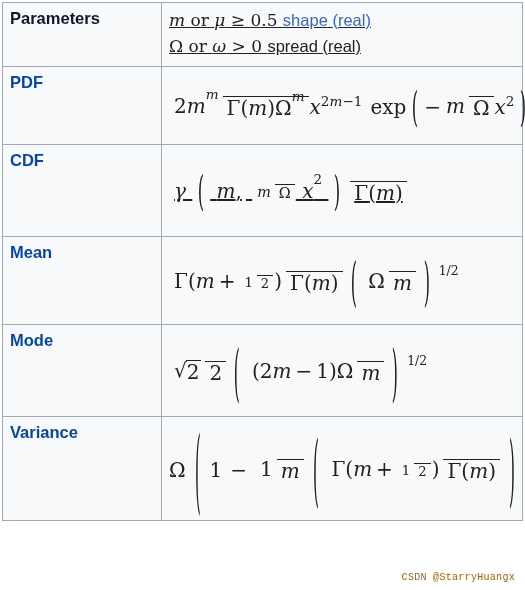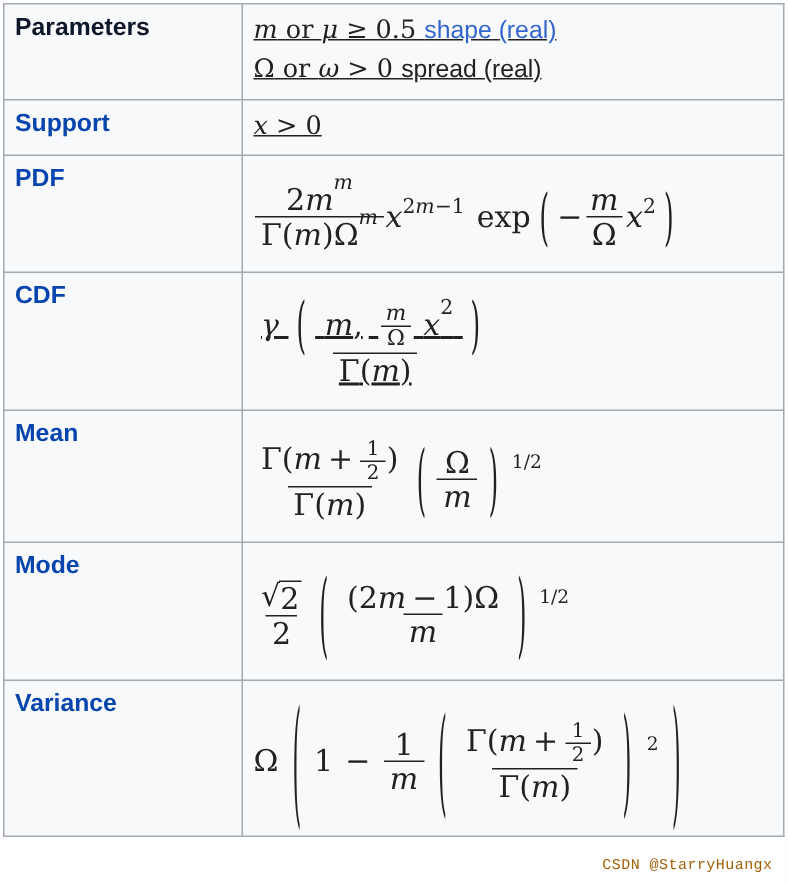--- a/index.html
+++ b/index.html
@@ -74,21 +74,21 @@
     display: inline-flex;
     align-items: center;
     line-height: 1;
     white-space: nowrap;
   }
   .math .it { font-style: italic; }
   .math .up { font-style: normal; }
 
   .frac {
     display: inline-flex;
-    flex-direction: column;
+    flex-direction: row;
     align-items: center;
     justify-content: center;
     vertical-align: middle;
     line-height: 1;
     margin: 0 1px;
   }
   .frac > .num { padding: 0 4px 1px 4px; }
   .frac > .den { padding: 1px 4px 0 4px; border-top: 1.2px solid #202122; }
 
   .sup {
@@ -179,28 +179,20 @@
       <td class="value-cell">
         <div class="textline">
           <span class="mathinline mi">m</span><span class="mathinline mr"> or </span><span class="mathinline mi">μ</span><span class="mathinline mr"> ≥ 0.5 </span><span class="lnk">shape</span><span> </span><span class="lnk">(real)</span>
         </div>
         <div class="textline">
           <span class="mathinline mr">Ω</span><span class="mathinline mr"> or </span><span class="mathinline mi">ω</span><span class="mathinline mr"> &gt; 0 </span><span>spread (real)</span>
         </div>
       </td>
     </tr>
 
-    <tr>
-      <th class="label-cell">Support</th>
-      <td class="value-cell">
-        <div class="textline">
-          <span class="mathinline mi">x</span><span class="mathinline mr"> &gt; 0</span>
-        </div>
-      </td>
-    </tr>
 
     <tr>
       <th class="label-cell">PDF</th>
       <td class="value-cell cell-pdf">
         <div class="valbox">
           <span class="math m-pdf">
             <span class="frac">
               <span class="num"><span class="up">2</span><span class="it">m</span><span class="sup it">m</span></span>
               <span class="den"><span class="up">Γ</span><span class="up">(</span><span class="it">m</span><span class="up">)</span><span class="up">Ω</span><span class="sup it">m</span></span>
             </span>

